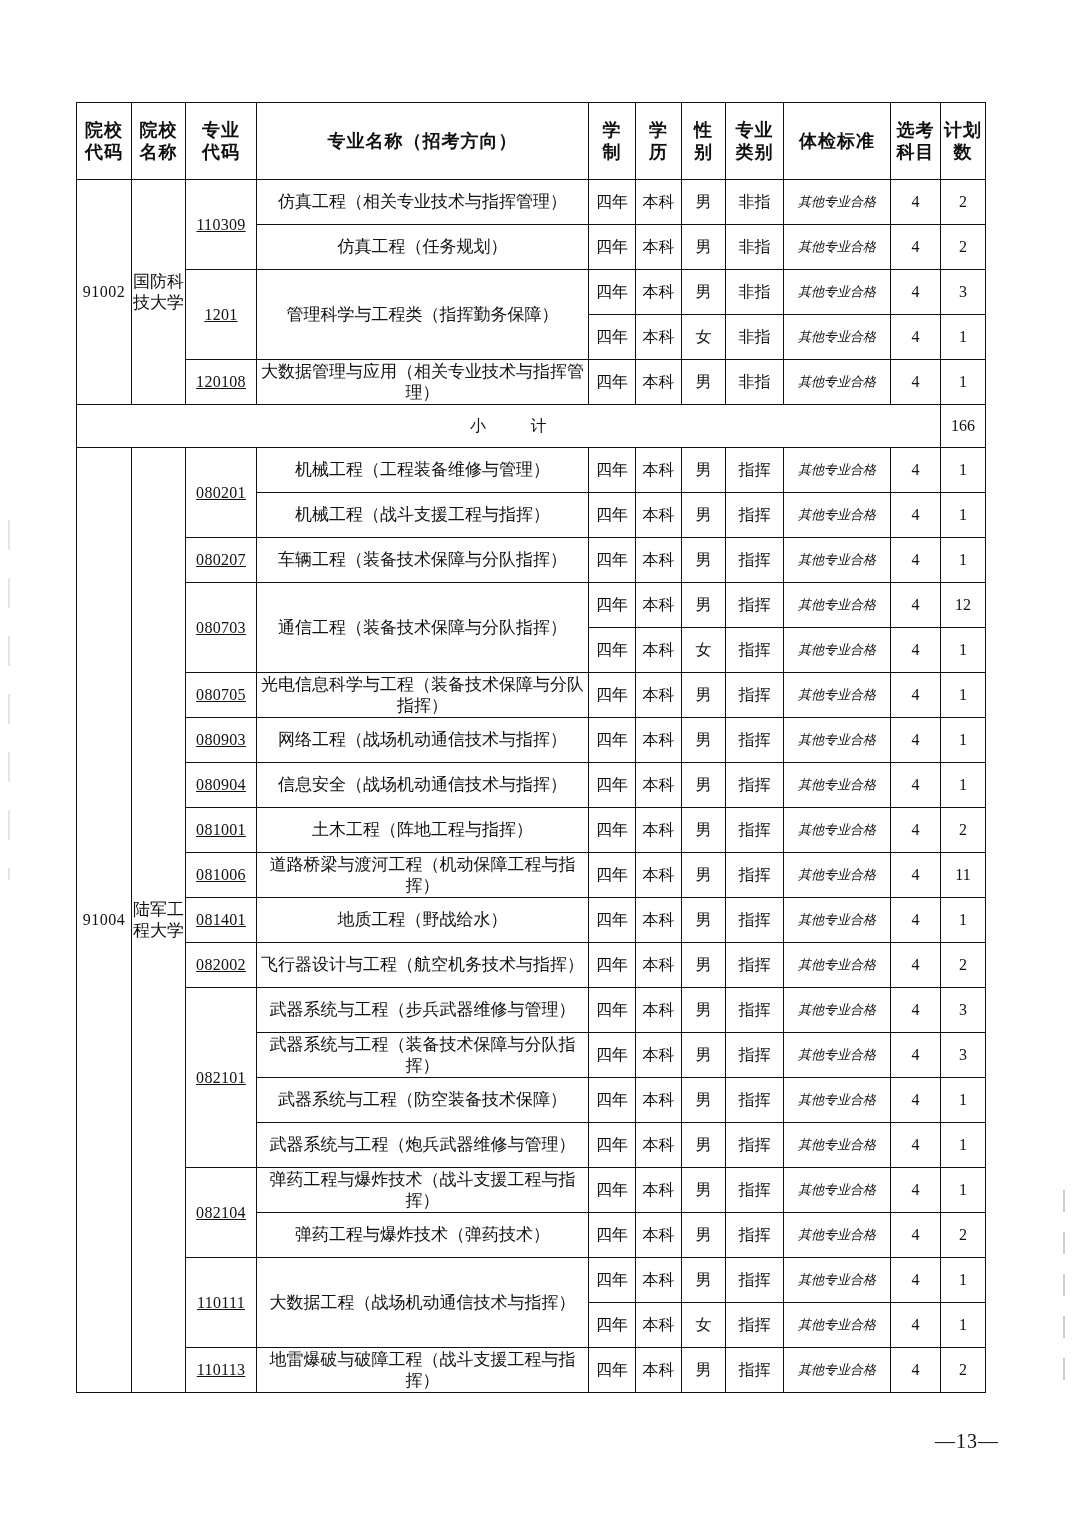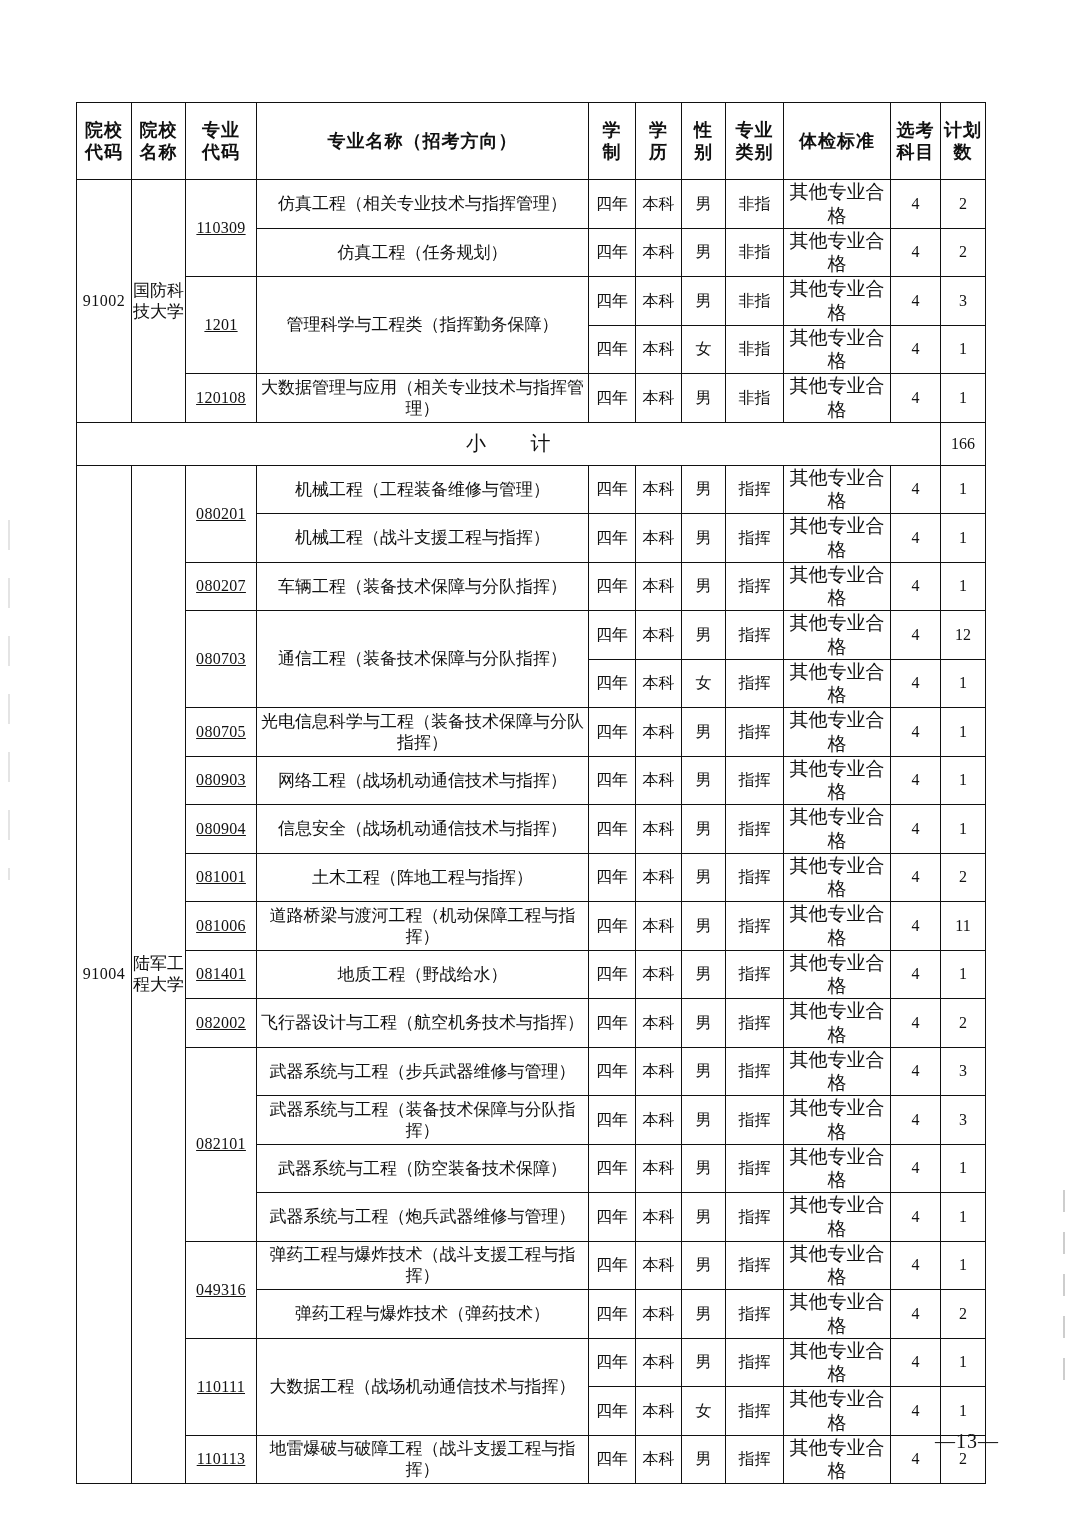--- a/index.html
+++ b/index.html
@@ -54,26 +54,26 @@
 
   td.code{font-size:16px;letter-spacing:0.5px;}
   td.school{font-size:17px;line-height:1.3;padding:0 4px;margin-left:36px;}
   td.major{
     text-align:left;
     font-size:17px;
     padding:5px 4px 5px 7px;
     line-height:1.35;
   }
   td.cell{font-size:16px;}
-  td.exam{font-size:19px;}
+  td.exam{font-size:13px;font-style:italic;}
   td.num{font-size:16px;}
   td.pcode{font-size:16px;letter-spacing:0.3px;text-decoration:underline;}
   tr.datarow td{height:44px;}
   td.subtotal{
-    font-size:20px;
+    font-size:16px;
     letter-spacing:0.5px;
     height:42px;
   }
   td.subtotal span.sp{display:inline-block;padding:0 22px;}
 
   .pagenum{
     position:absolute;
     right:88px;
     top:1430px;
     font-size:20px;
@@ -388,21 +388,21 @@
           <td class="major">武器系统与工程（炮兵武器维修与管理）</td>
           <td class="cell">四年</td>
           <td class="cell">本科</td>
           <td class="cell">男</td>
           <td class="cell">指挥</td>
           <td class="exam">其他专业合格</td>
           <td class="num">4</td>
           <td class="num">1</td>
         </tr>
         <tr class="datarow">
-          <td class="pcode" rowspan="2">049316</td>
+          <td class="pcode" rowspan="2">082104</td>
           <td class="major">弹药工程与爆炸技术（战斗支援工程与指挥）</td>
           <td class="cell">四年</td>
           <td class="cell">本科</td>
           <td class="cell">男</td>
           <td class="cell">指挥</td>
           <td class="exam">其他专业合格</td>
           <td class="num">4</td>
           <td class="num">1</td>
         </tr>
         <tr class="datarow">

